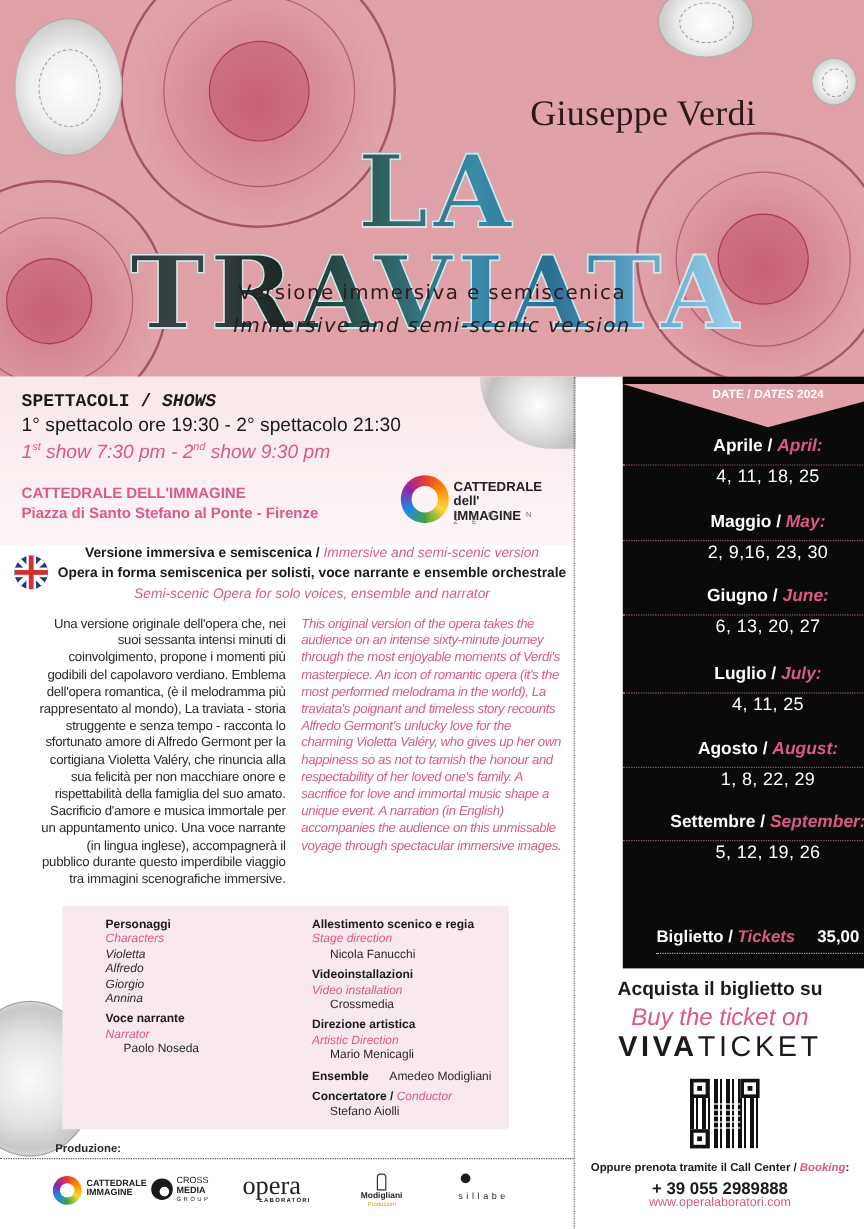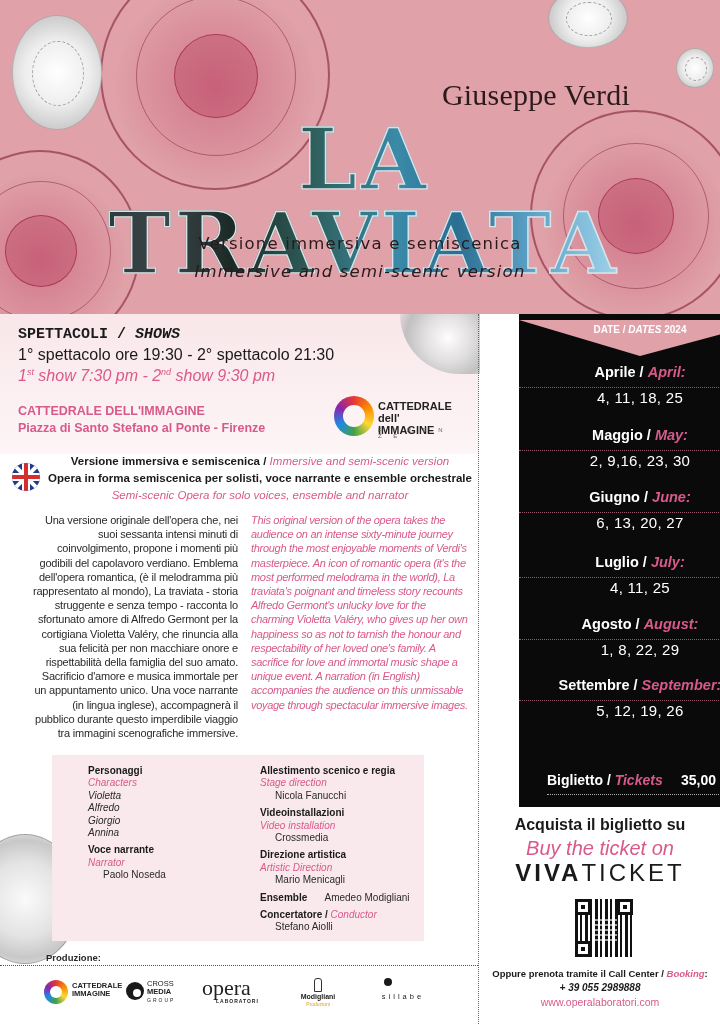--- a/index.html
+++ b/index.html
@@ -119,21 +119,21 @@
     .viva b { font-weight: bold; }
     .qr { position: absolute; left: 94px; top: 583px; width: 62px; height: 62px; background:
       repeating-linear-gradient(90deg, #111 0 3px, #fff 3px 5px, #111 5px 7px, #fff 7px 10px),
       #fff; border: 2px solid #fff; }
     .qr .c { position: absolute; width: 16px; height: 16px; border: 3px solid #111; background: #fff; }
     .qr .c::after { content: ""; position: absolute; left: 3px; top: 3px; width: 4px; height: 4px; background: #111; }
     .qr .c1 { left: 0; top: 0; } .qr .c2 { right: 0; top: 0; } .qr .c3 { left: 0; bottom: 0; }
     .qr .mask { position: absolute; left: 20px; top: 20px; width: 22px; height: 22px; background: repeating-linear-gradient(0deg, rgba(255,255,255,0.6) 0 2px, rgba(0,0,0,0) 2px 5px); }
     .book { position: absolute; left: 0; top: 654px; width: 242px; text-align: center; font-size: 9.5px; font-weight: bold; color: #1a1a1a; }
     .book i { color: #d9598a; }
-    .phone { position: absolute; left: 0; top: 668px; width: 242px; text-align: center; font-size: 10px; font-weight: bold; color: #1a1a1a; font-style: italic; }
+    .phone { position: absolute; left: 0; top: 668px; width: 242px; text-align: center; font-size: 14px; font-weight: bold; color: #1a1a1a; }
     .web { position: absolute; left: 0; top: 682px; width: 242px; text-align: center; font-size: 10.5px; color: #d9598a; }
   </style>
 </head>
 <body>
 
 <section class="hero">
   <div class="flower pink" style="left:100px; top:-40px; width:230px; height:230px;"></div>
   <div class="flower pink" style="left:-60px; top:150px; width:200px; height:200px;"></div>
   <div class="flower pink" style="left:530px; top:110px; width:210px; height:210px;"></div>
   <div class="flower white" style="left:12px; top:15px; width:90px; height:115px;"></div>

